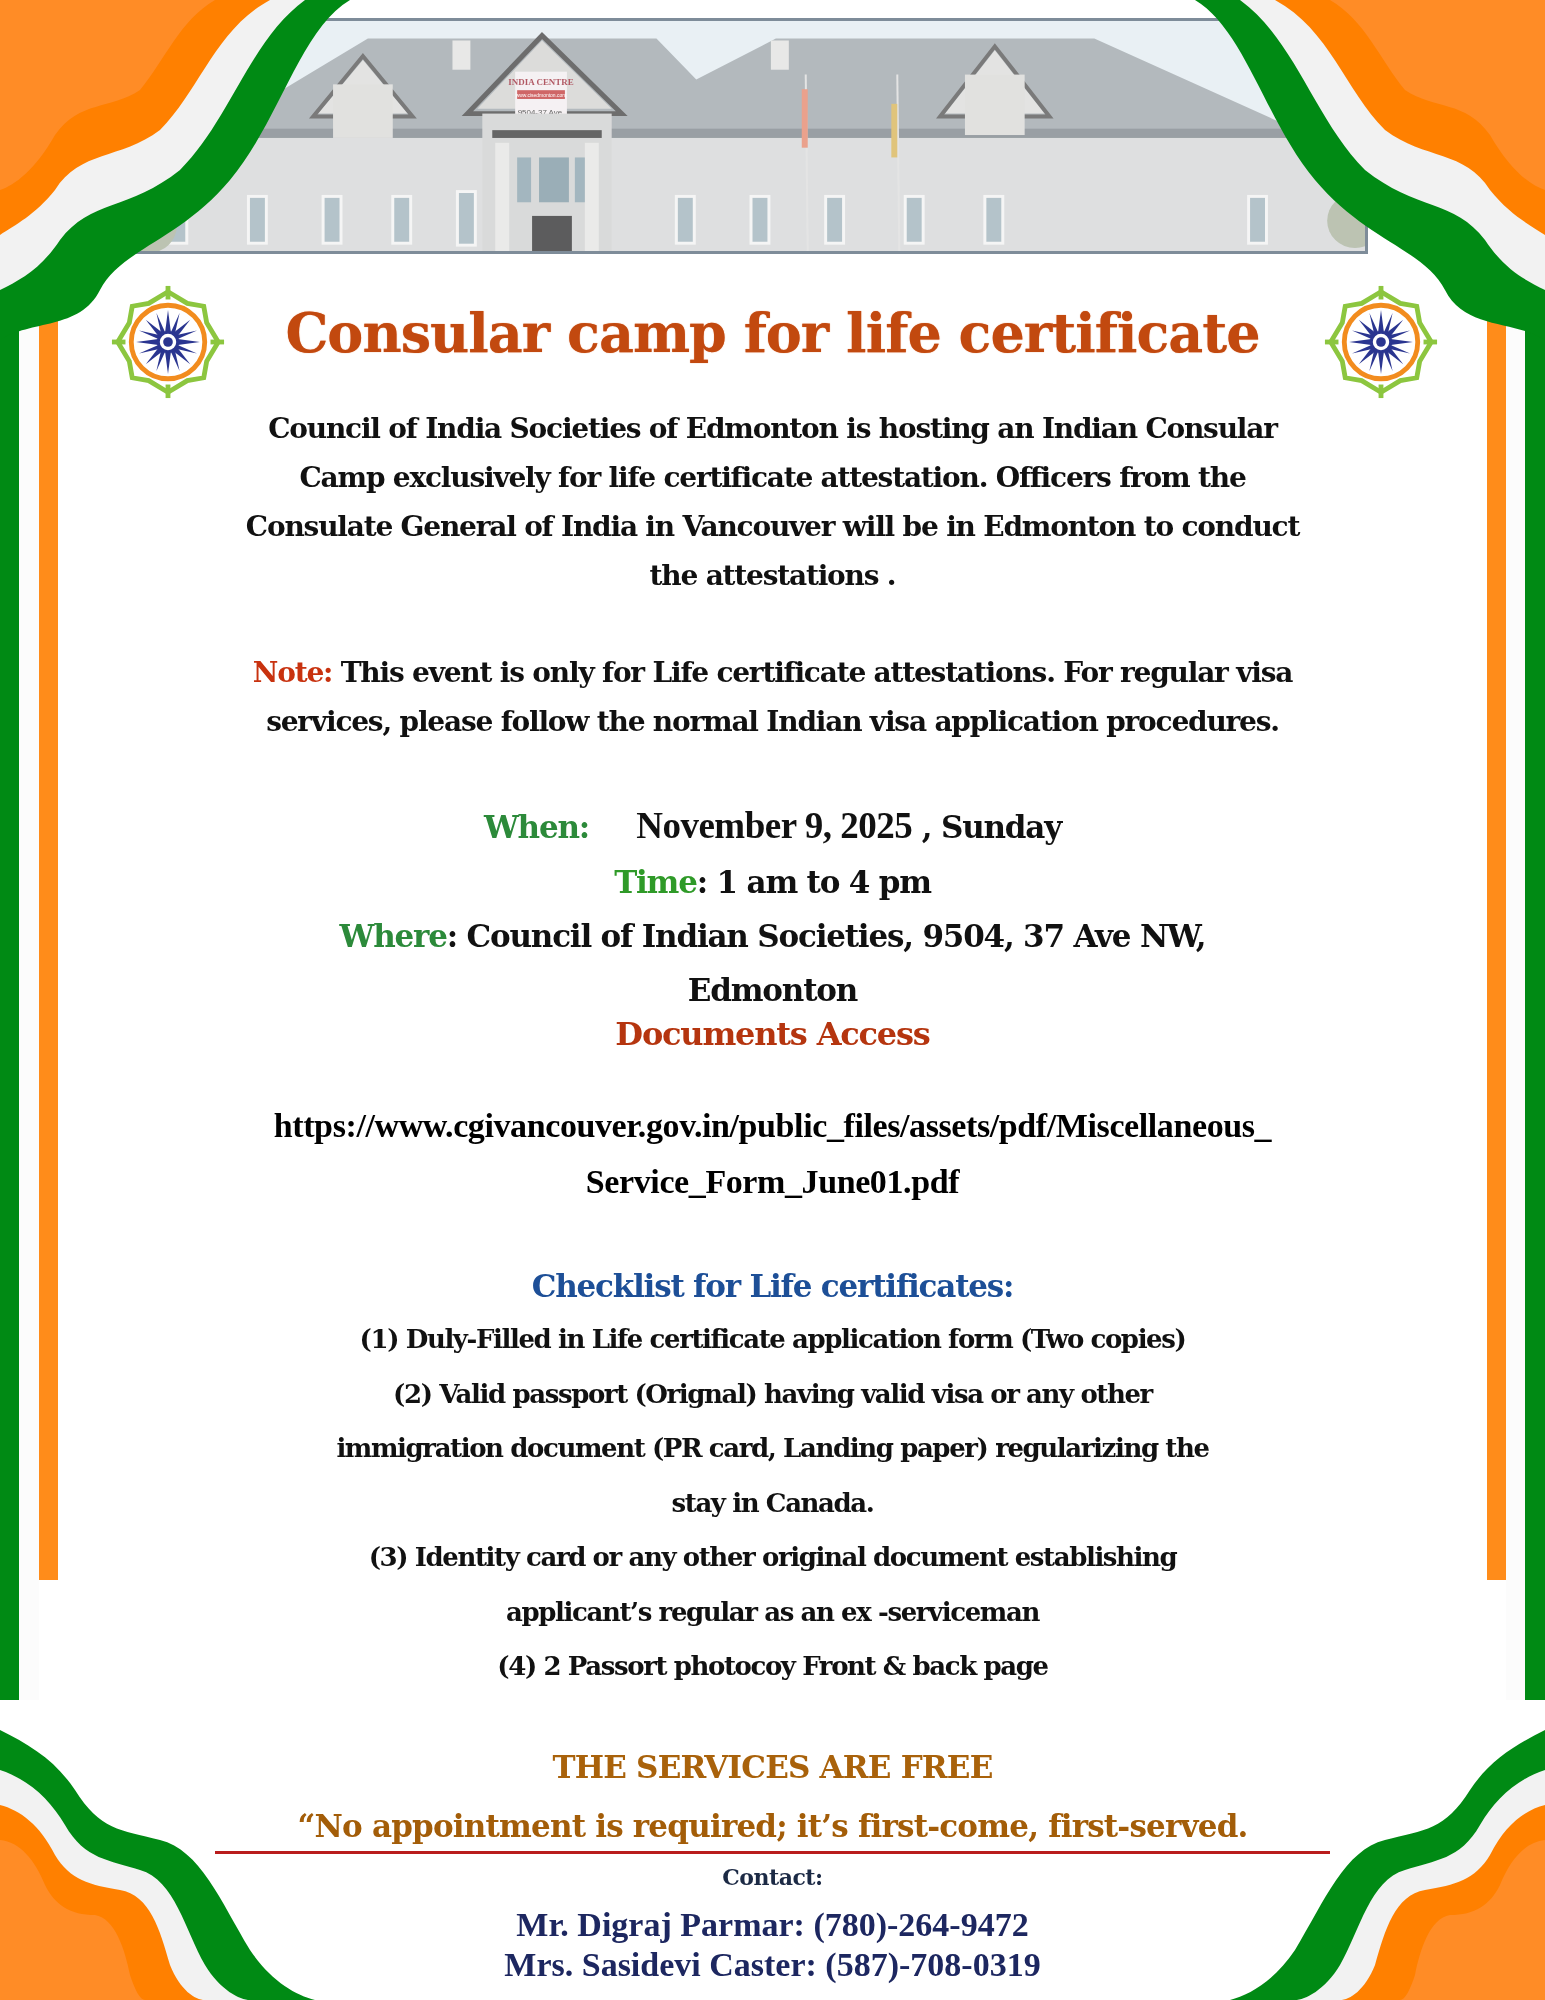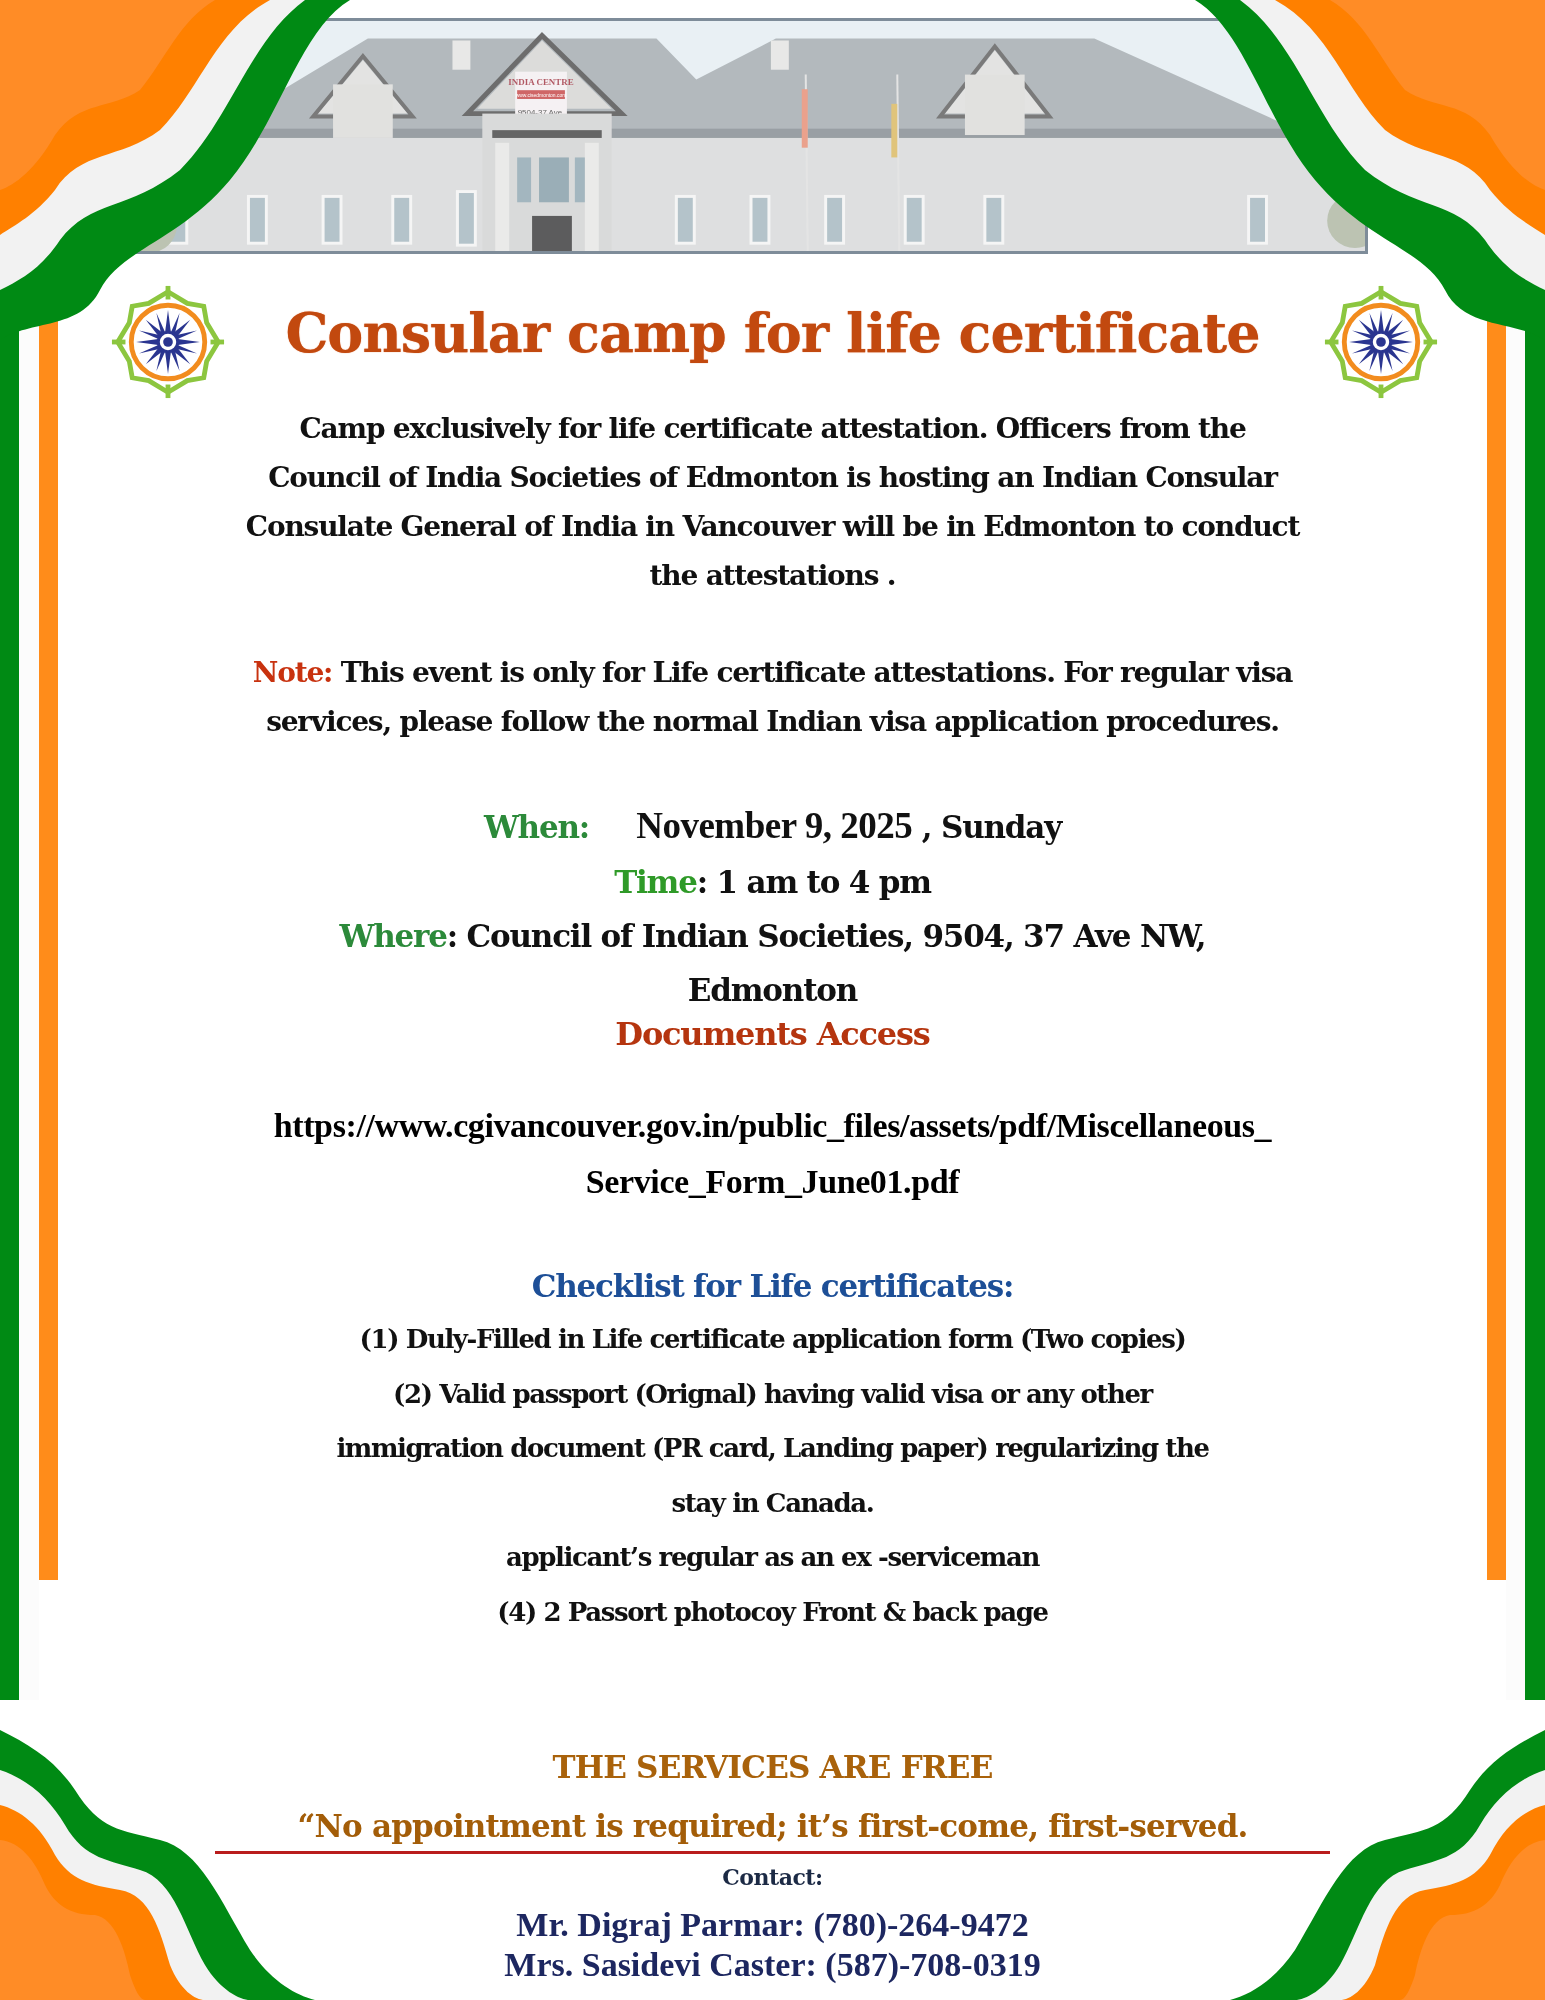--- a/index.html
+++ b/index.html
@@ -244,22 +244,22 @@
         <polygon points="-30,12 -10,3 -8,7"></polygon>
       <polygon points="-30,-12 -8,-7 -10,-3"></polygon>
         <polygon points="30,12 8,7 10,3"></polygon>
     </g>
     <circle r="10" fill="#fff" stroke="#2a3590" stroke-width="3"></circle>
     <circle r="5" fill="#2a3590"></circle>
   </svg>
 </div>
 
 <div class="content intro">
+  <div class="para">Council of India Societies of Edmonton is hosting an Indian Consular</div>
   <div class="para">Camp exclusively for life certificate attestation. Officers from the</div>
-  <div class="para">Council of India Societies of Edmonton is hosting an Indian Consular</div>
   <div class="para">Consulate General of India in Vancouver will be in Edmonton to conduct</div>
   <div class="para">the attestations  .</div>
 </div>
 
 <div class="content note">
   <div class="para"><span class="note-label">Note:</span><span> This event is only for Life certificate attestations. For regular visa</span></div>
   <div class="para">services, please follow the normal Indian visa application procedures.</div>
 </div>
 
 <div class="content when-block">
@@ -280,20 +280,21 @@
   <div>https://www.cgivancouver.gov.in/public_files/assets/pdf/Miscellaneous_</div>
   <div>Service_Form_June01.pdf</div>
 </div>
 
 <div class="content checklist-head">Checklist for Life certificates:</div>
 <div class="content checklist">
   <div class="para">(1)   Duly-Filled in Life certificate application form (Two copies)</div>
   <div class="para">(2)   Valid passport (Orignal)  having valid visa or any other</div>
   <div class="para">immigration document (PR card, Landing paper) regularizing the</div>
   <div class="para">stay in Canada.</div>
+  <div class="para">(3)  Identity card or any other original document establishing</div>
   <div class="para">applicant’s regular as an ex -serviceman</div>
   <div class="para">(4) 2 Passort photocoy Front &amp; back page</div>
 </div>
 
 <div class="content free">THE SERVICES ARE FREE</div>
 <div class="content appt">“No appointment is required; it’s first-come, first-served.</div>
 <div class="content contact-lbl">Contact:</div>
 <div class="content contacts">
   <div class="contact-line">Mr. Digraj Parmar: (780)-264-9472</div>
   <div class="contact-line">Mrs. Sasidevi Caster: (587)-708-0319</div>

